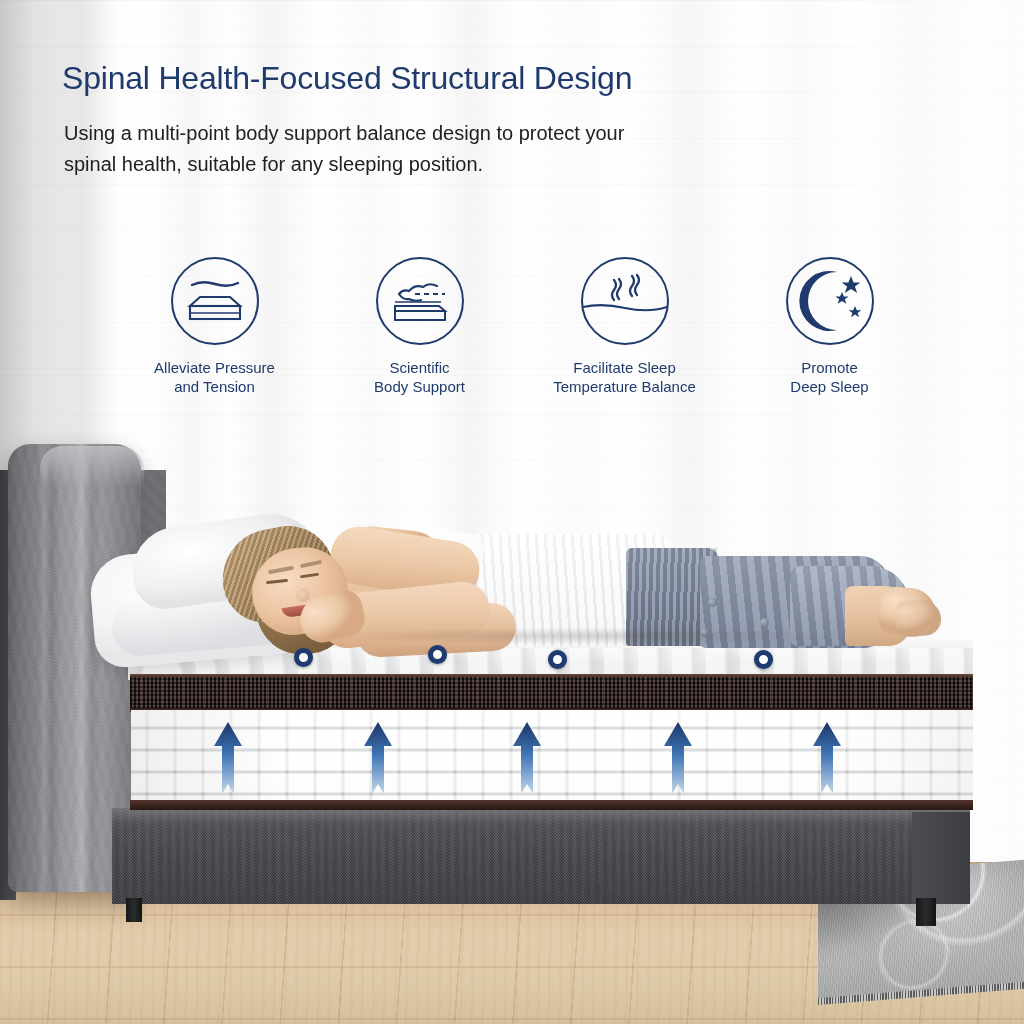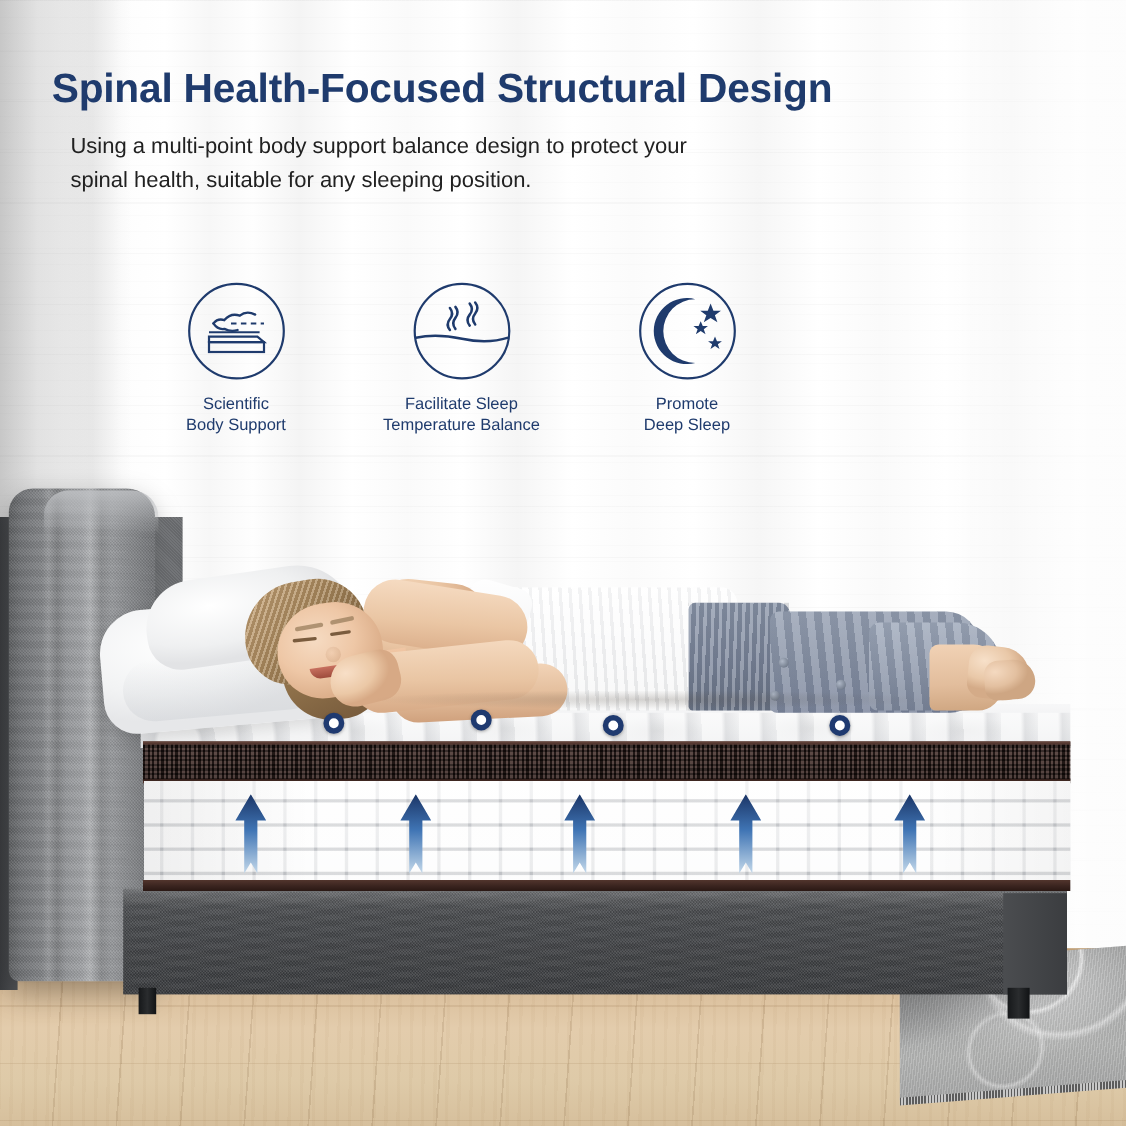--- a/index.html
+++ b/index.html
@@ -409,22 +409,22 @@
     background:radial-gradient(ellipse 30px 20px at 10px 10px, #f4d9c0, #e3c0a0 65%, #cea683);
     transform:rotate(-4deg);
   }
   .body-shadow {
     position:absolute; left:240px; top:628px; width:700px; height:22px;
     background:radial-gradient(ellipse 350px 12px at 350px 8px, rgba(80,70,60,.22), rgba(0,0,0,0) 72%);
   }
 
   
   .headline {
-    position:absolute; left:47px; top:60px; width:900px;
-    font-size:37px; font-weight:bold; letter-spacing:-0.2px;
+    position:absolute; left:62px; top:60px; width:900px;
+    font-size:32px; font-weight:normal; letter-spacing:-0.2px;
     color:#1f3b6d; white-space:nowrap;
   }
   .subline {
     position:absolute; left:64px; top:118px; width:880px;
     font-size:20px; line-height:31px; color:#212121;
   }
 
   
   .features { position:absolute; left:112px; top:256px; width:820px; height:160px; display:flex; }
   .feature { width:205px; display:flex; flex-direction:column; align-items:center; }
@@ -562,20 +562,31 @@
   <svg class="arrow" style="left:812px; top:722px;" viewBox="0 0 30 72">
     <path d="M15 0 L29 24 L21 24 L21 72 L15 62 L9 72 L9 24 L1 24 Z" fill="url(#ag)"></path>
   </svg>
 
   <div class="headline">Spinal Health-Focused Structural Design</div>
   <div class="subline" style="white-space:pre-line;">Using a multi-point body support balance design to protect your
 spinal health, suitable for any sleeping position.</div>
 
   <div class="features">
 
+    <div class="feature">
+      <svg class="f-circle" viewBox="0 0 90 90">
+        <circle cx="45" cy="45" r="43" fill="none" stroke="#1f3b6d" stroke-width="2"></circle>
+        <path d="M22 29 Q32 24 45 28 Q58 32 68 27" fill="none" stroke="#1f3b6d" stroke-width="2.4" stroke-linecap="round"></path>
+        <path d="M30 41 L60 41 L70 50 L20 50 Z" fill="none" stroke="#1f3b6d" stroke-width="2.1"></path>
+        <rect x="20" y="50" width="50" height="13" fill="none" stroke="#1f3b6d" stroke-width="2.1"></rect>
+        <line x1="20" y1="57" x2="70" y2="57" stroke="#1f3b6d" stroke-width="1.5"></line>
+      </svg>
+      <div class="f-label">Alleviate Pressure
+and Tension</div>
+    </div>
 
     <div class="feature">
       <svg class="f-circle" viewBox="0 0 90 90">
         <circle cx="45" cy="45" r="43" fill="none" stroke="#1f3b6d" stroke-width="2"></circle>
         <path d="M24 38 Q28 33 34 35 Q40 28 48 31 Q54 26 62 30" fill="none" stroke="#1f3b6d" stroke-width="2.1" stroke-linecap="round"></path>
         <path d="M24 38 Q28 44 34 43 Q40 46 46 44" fill="none" stroke="#1f3b6d" stroke-width="2.1" stroke-linecap="round"></path>
         <line x1="40" y1="38" x2="70" y2="38" stroke="#1f3b6d" stroke-width="1.8" stroke-dasharray="5 4"></line>
         <path d="M20 50 L64 50 L70 55 L20 55 Z" fill="none" stroke="#1f3b6d" stroke-width="2"></path>
         <rect x="20" y="55" width="50" height="9" fill="none" stroke="#1f3b6d" stroke-width="2"></rect>
         <line x1="20" y1="46" x2="66" y2="46" stroke="#1f3b6d" stroke-width="1.7"></line>

